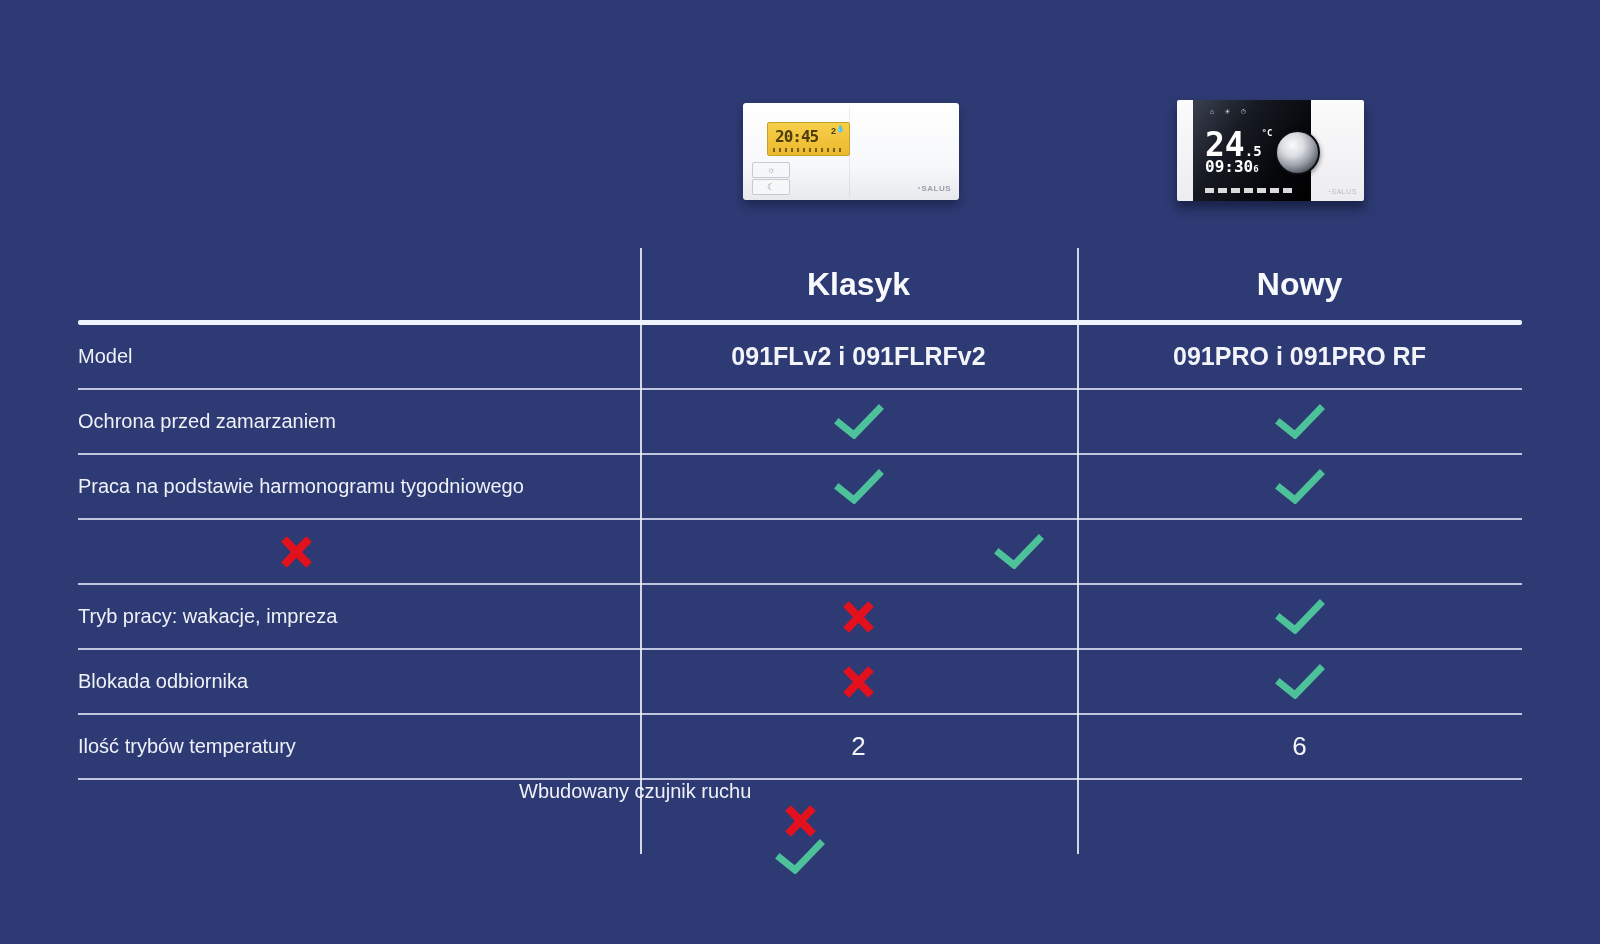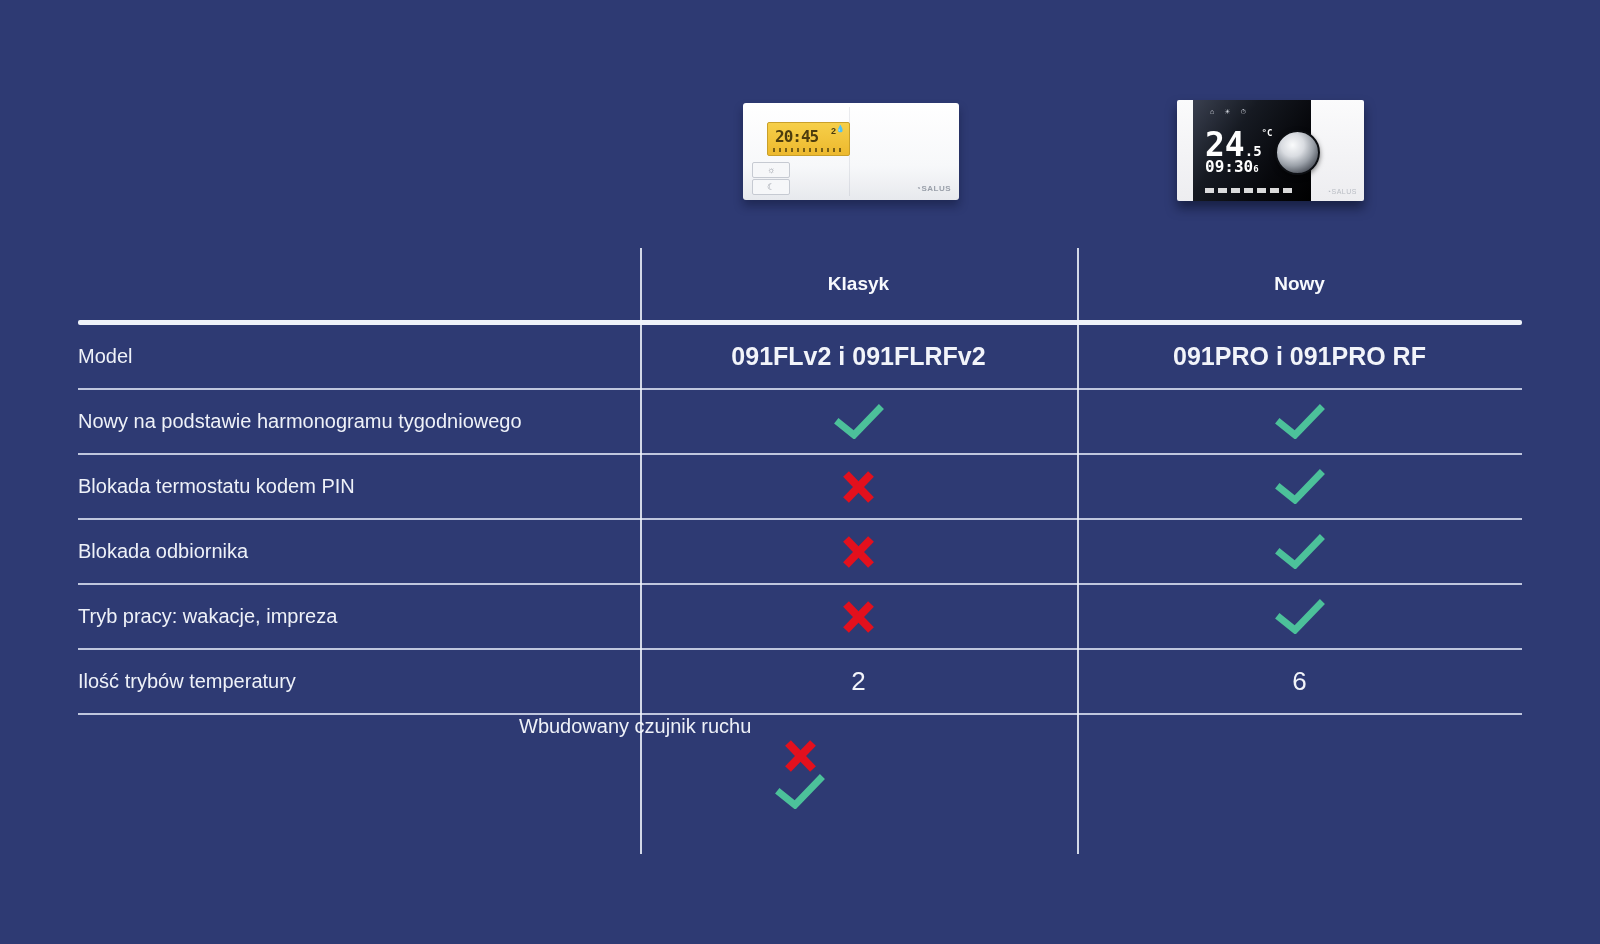--- a/index.html
+++ b/index.html
@@ -46,21 +46,21 @@
   
   .cmp-table{position:absolute;left:78px;top:248px;width:1444px;height:606px;color:#f2f4fa;}
   .vline{position:absolute;top:0;width:2px;height:606px;background:rgba(240,244,252,.85);}
   .vline.v1{left:562px;}
   .vline.v2{left:999px;}
   .hrow,.row{display:flex;align-items:center;}
   .hrow{height:72px;}
   .col-label{width:562px;box-sizing:border-box;padding-right:8px;}
   .col-a{width:437px;display:flex;justify-content:center;align-items:center;text-align:center;}
   .col-b{flex:1;display:flex;justify-content:center;align-items:center;text-align:left;}
-  .header-title{font-size:19px;font-weight:bold;color:#f7f9fd;}
+  .header-title{font-size:32px;font-weight:bold;color:#f7f9fd;}
   .thick-line{height:5px;background:#eef2fa;border-radius:2px;}
   .row{height:65px;border-bottom:2px solid rgba(228,234,247,.8);box-sizing:border-box;}
   .row:last-child{height:74px;border-bottom:none;flex-direction:column;}
   .row-label{font-size:20px;color:#eef1f8;}
   .val-model{font-size:25px;font-weight:bold;}
   .val-number{font-size:26px;}
   svg.mark{display:block;}
 </style>
 </head>
 <body>
@@ -123,40 +123,69 @@
       <span class="row-label">Model</span>
     </div>
     <div class="col-a cell-value">
             <span class="val-model">091FLv2 i 091FLRFv2</span>
           </div>
     <div class="col-b cell-value">
             <span class="val-model">091PRO i 091PRO RF</span>
           </div>
   </div>
 
-
-  <div class="row">
-    <div class="col-label">
-      <span class="row-label">Nowy na podstawie harmonogramu tygodniowego</span>
-    </div>
-    <div class="col-a cell-value">
-            <svg class="mark" width="52" height="35" viewBox="0 0 52 35">
-              <polyline points="6,19 21,31 46,5" fill="none" stroke="#4cc19a" stroke-width="7" stroke-linecap="square"></polyline>
-            </svg>
-          </div>
-    <div class="col-b cell-value">
-            <svg class="mark" width="52" height="35" viewBox="0 0 52 35">
-              <polyline points="6,19 21,31 46,5" fill="none" stroke="#4cc19a" stroke-width="7" stroke-linecap="square"></polyline>
-            </svg>
-          </div>
-  </div>
-
-  <div class="row">
-    <div class="col-label">
-      <span class="row-label">Blokada termostatu kodem PIN</span>
+  <div class="row">
+    <div class="col-label">
+      <span class="row-label">Ochrona przed zamarzaniem</span>
+    </div>
+    <div class="col-a cell-value">
+            <svg class="mark" width="52" height="35" viewBox="0 0 52 35">
+              <polyline points="6,19 21,31 46,5" fill="none" stroke="#4cc19a" stroke-width="7" stroke-linecap="square"></polyline>
+            </svg>
+          </div>
+    <div class="col-b cell-value">
+            <svg class="mark" width="52" height="35" viewBox="0 0 52 35">
+              <polyline points="6,19 21,31 46,5" fill="none" stroke="#4cc19a" stroke-width="7" stroke-linecap="square"></polyline>
+            </svg>
+          </div>
+  </div>
+
+  <div class="row">
+    <div class="col-label">
+      <span class="row-label">Praca na podstawie harmonogramu tygodniowego</span>
+    </div>
+    <div class="col-a cell-value">
+            <svg class="mark" width="52" height="35" viewBox="0 0 52 35">
+              <polyline points="6,19 21,31 46,5" fill="none" stroke="#4cc19a" stroke-width="7" stroke-linecap="square"></polyline>
+            </svg>
+          </div>
+    <div class="col-b cell-value">
+            <svg class="mark" width="52" height="35" viewBox="0 0 52 35">
+              <polyline points="6,19 21,31 46,5" fill="none" stroke="#4cc19a" stroke-width="7" stroke-linecap="square"></polyline>
+            </svg>
+          </div>
+  </div>
+
+  <div class="row">
+    <div class="col-a cell-value">
+            <svg class="mark" width="37" height="36" viewBox="0 0 37 36">
+              <line x1="6" y1="5" x2="31" y2="31" stroke="#e3101d" stroke-width="8"></line>
+              <line x1="31" y1="5" x2="6" y2="31" stroke="#e3101d" stroke-width="8"></line>
+            </svg>
+          </div>
+    <div class="col-b cell-value">
+            <svg class="mark" width="52" height="35" viewBox="0 0 52 35">
+              <polyline points="6,19 21,31 46,5" fill="none" stroke="#4cc19a" stroke-width="7" stroke-linecap="square"></polyline>
+            </svg>
+          </div>
+  </div>
+
+  <div class="row">
+    <div class="col-label">
+      <span class="row-label">Tryb pracy: wakacje, impreza</span>
     </div>
     <div class="col-a cell-value">
             <svg class="mark" width="37" height="36" viewBox="0 0 37 36">
               <line x1="6" y1="5" x2="31" y2="31" stroke="#e3101d" stroke-width="8"></line>
               <line x1="31" y1="5" x2="6" y2="31" stroke="#e3101d" stroke-width="8"></line>
             </svg>
           </div>
     <div class="col-b cell-value">
             <svg class="mark" width="52" height="35" viewBox="0 0 52 35">
               <polyline points="6,19 21,31 46,5" fill="none" stroke="#4cc19a" stroke-width="7" stroke-linecap="square"></polyline>
@@ -176,37 +205,20 @@
           </div>
     <div class="col-b cell-value">
             <svg class="mark" width="52" height="35" viewBox="0 0 52 35">
               <polyline points="6,19 21,31 46,5" fill="none" stroke="#4cc19a" stroke-width="7" stroke-linecap="square"></polyline>
             </svg>
           </div>
   </div>
 
   <div class="row">
     <div class="col-label">
-      <span class="row-label">Tryb pracy: wakacje, impreza</span>
-    </div>
-    <div class="col-a cell-value">
-            <svg class="mark" width="37" height="36" viewBox="0 0 37 36">
-              <line x1="6" y1="5" x2="31" y2="31" stroke="#e3101d" stroke-width="8"></line>
-              <line x1="31" y1="5" x2="6" y2="31" stroke="#e3101d" stroke-width="8"></line>
-            </svg>
-          </div>
-    <div class="col-b cell-value">
-            <svg class="mark" width="52" height="35" viewBox="0 0 52 35">
-              <polyline points="6,19 21,31 46,5" fill="none" stroke="#4cc19a" stroke-width="7" stroke-linecap="square"></polyline>
-            </svg>
-          </div>
-  </div>
-
-  <div class="row">
-    <div class="col-label">
       <span class="row-label">Ilość trybów temperatury</span>
     </div>
     <div class="col-a cell-value">
             <span class="val-number">2</span>
           </div>
     <div class="col-b cell-value">
             <span class="val-number">6</span>
           </div>
   </div>
 

